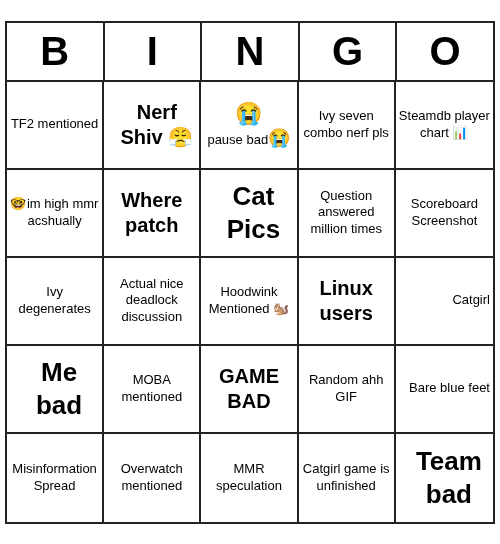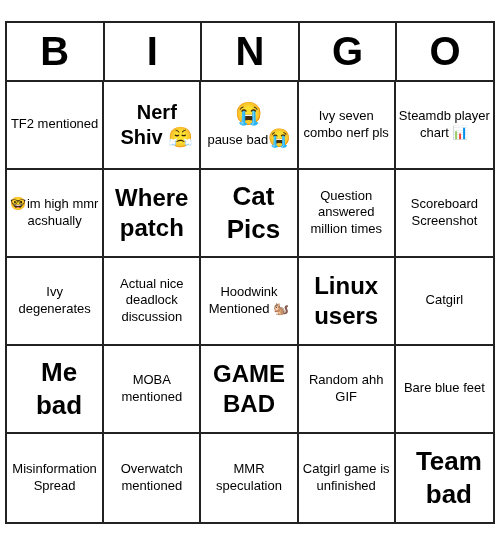--- a/index.html
+++ b/index.html
@@ -44,26 +44,27 @@
       align-items: center;
       justify-content: center;
       text-align: center;
       padding: 4px 3px;
       font-size: 13px;
       line-height: 1.25;
       position: relative;
     }
     .bingo-cell:nth-child(5n) {
       border-right: none;
+      justify-content: flex-end;
     }
     .bingo-cell:nth-child(n+21) {
       border-bottom: none;
     }
     .bingo-cell.large-text {
-      font-size: 24px;
+      font-size: 20px;
       font-weight: bold;
     }
     .bingo-cell.xl-text {
       font-size: 26px;
       font-weight: bold;
       padding-left: 12px;
     }
     .bingo-cell.nerf-shiv {
       font-size: 20px;
       font-weight: bold;

